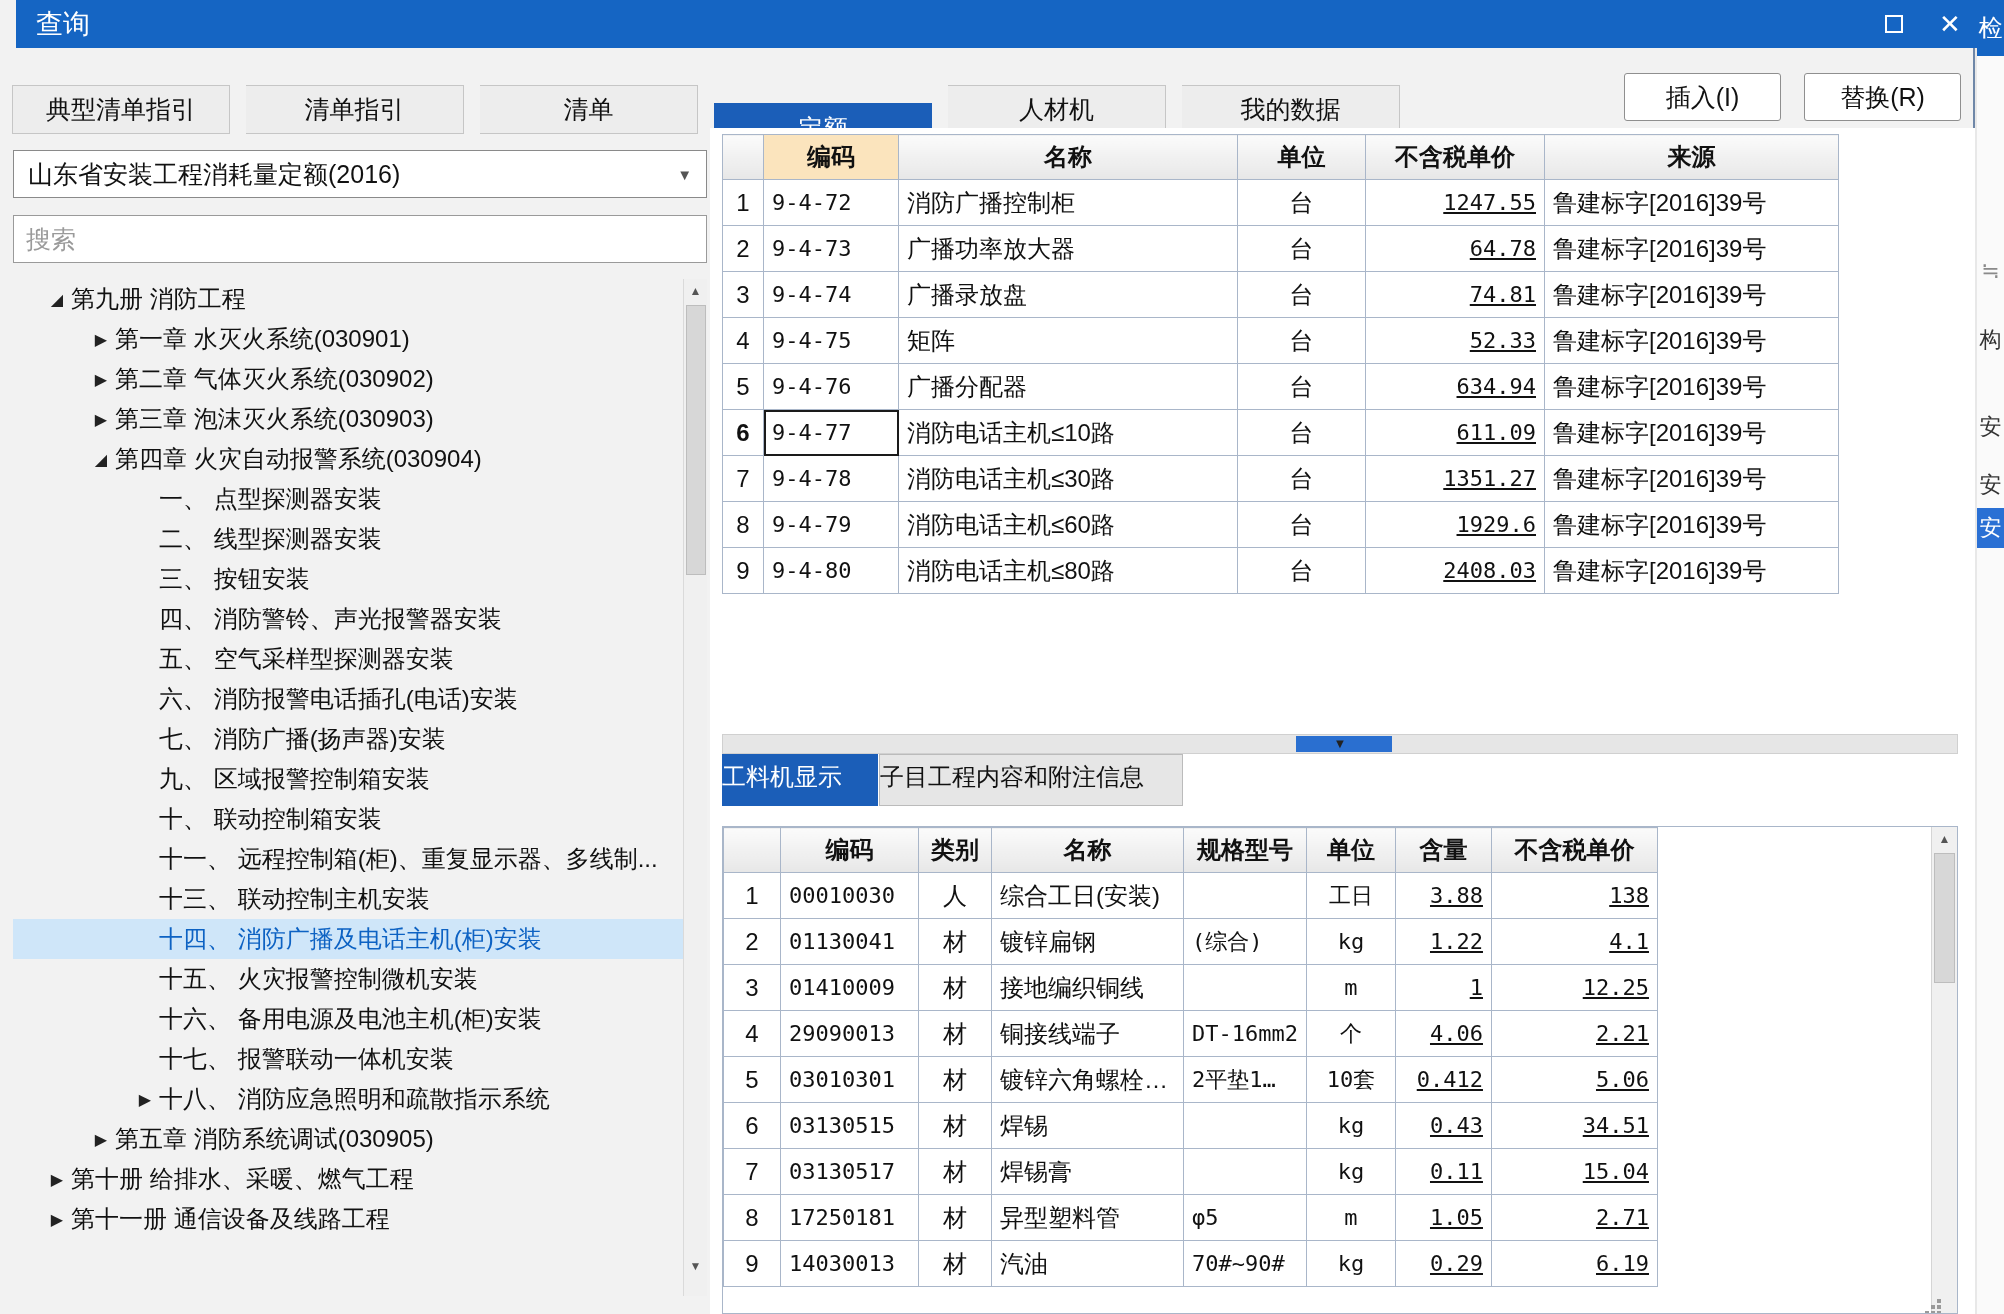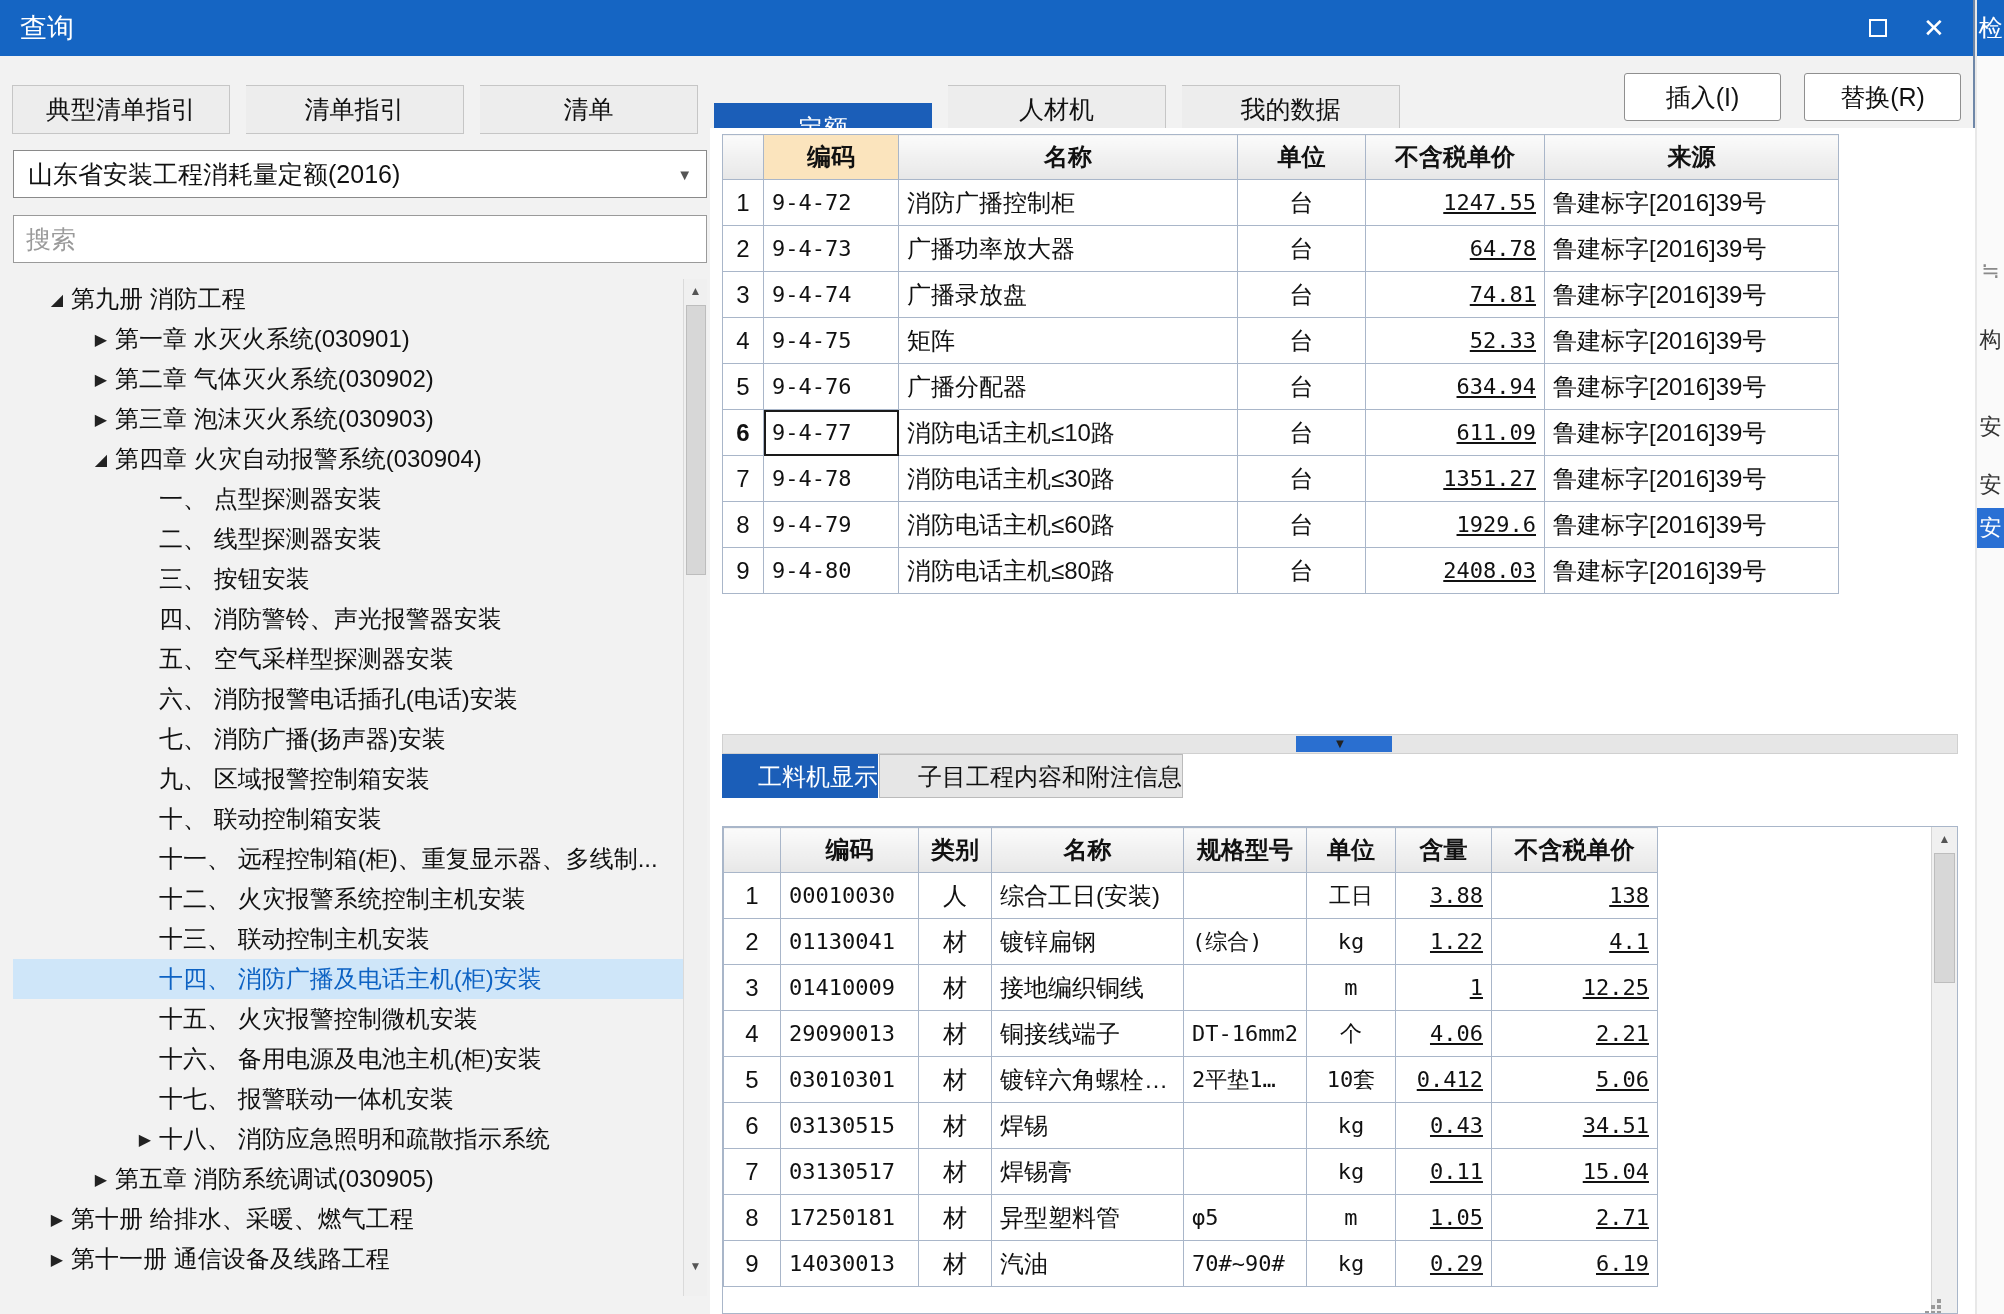--- a/index.html
+++ b/index.html
@@ -2,21 +2,21 @@
 <html><head>
 <meta charset="utf-8">
 <style>
   * { margin:0; padding:0; box-sizing:border-box; }
   html,body { width:2004px; height:1314px; overflow:hidden; }
   body { position:relative; font-family:"Liberation Sans",sans-serif; background:#e8e8e8; color:#111; }
 
   .dialog { position:absolute; left:0; top:0; width:1975px; height:1314px; background:#f2f2f2; border-right:2px solid #6f87a8; }
 
   
-  .titlebar { position:absolute; left:0; top:0; width:100%; height:56px; background:#1565c3; display:flex; align-items:center; }
+  .titlebar { position:absolute; left:16px; top:0; width:100%; height:48px; background:#1565c3; display:flex; align-items:center; }
   .title { color:#fff; font-size:27px; padding-left:20px; }
   .win-btns { margin-left:auto; display:flex; align-items:center; gap:10px; padding-right:16px; }
   .win-btn { width:46px; height:42px; display:flex; align-items:center; justify-content:center; color:#fff; font-size:26px; cursor:default; }
   .max-glyph { width:18px; height:18px; border:2px solid #fff; }
 
   
   .tabbar { position:absolute; left:12px; top:85px; height:65px; display:flex;gap:16px; }
   .tab { width:218px; height:49px; line-height:47px; text-align:center; font-size:25px; background:#ededed; border:1px solid #c6c6c6; border-left:none; color:#111; }
   .tab:first-child { border-left:1px solid #c6c6c6; }
   .tab.active { background:#1b5eb8; color:#fff; border:1px solid #1b5eb8; line-height:49px;margin-top:18px; }
@@ -62,21 +62,21 @@
   td.sel-num { font-weight:bold; }
 
   .quota-table { position:absolute; left:12px; top:6px; }
 
   
   .hscroll { position:absolute; left:722px; top:734px; width:1236px; height:20px; background:#e6e6e6; border:1px solid #d0d0d0; }
   .hscroll .thumb { position:absolute; left:573px; top:1px; width:96px; height:16px; background:#2a6fd0; }
   .hscroll .collapse { position:absolute; left:50%; transform:translateX(-50%); top:1px; font-size:13px; color:#222; line-height:16px; }
 
   
-  .dtab { position:absolute; top:754px; height:44px; font-size:24px; text-align:right; }
+  .dtab { position:absolute; top:754px; height:52px; font-size:24px; text-align:left; }
   .dtab.active { background:#1b5eb8; color:#fff; line-height:46px; }
   .dtab.inactive { background:#e6e6e6; color:#111; border:1px solid #bbb; line-height:44px; }
   .dtab-labor { left:722px; width:156px; }
   .dtab-notes { left:879px; width:304px; }
 
   
   .detail-wrap { position:absolute; left:722px; top:826px; width:1236px; height:488px; background:#fff; border:1px solid #a9b6c9; overflow:hidden; }
   .detail-table { position:absolute; left:0; top:0; }
   .vscroll { position:absolute; right:0; top:0; width:26px; height:100%; background:#f0f0f0; border-left:1px solid #d5d5d5; }
   .vscroll .s-btn { height:24px; display:flex; align-items:center; justify-content:center; font-size:12px; color:#555; }
@@ -186,24 +186,20 @@
           <span class="marker"></span>
           <span>九、 区域报警控制箱安装</span>
         </div>
         <div class="tree-row indent-2">
           <span class="marker"></span>
           <span>十、 联动控制箱安装</span>
         </div>
         <div class="tree-row indent-2">
           <span class="marker"></span>
           <span>十一、 远程控制箱(柜)、重复显示器、多线制...</span>
-        </div>
-        <div class="tree-row indent-2">
-          <span class="marker"></span>
-          <span>十二、 火灾报警系统控制主机安装</span>
         </div>
         <div class="tree-row indent-2">
           <span class="marker"></span>
           <span>十三、 联动控制主机安装</span>
         </div>
         <div class="tree-row indent-2 selected">
           <span class="marker"></span>
           <span>十四、 消防广播及电话主机(柜)安装</span>
         </div>
         <div class="tree-row indent-2">

